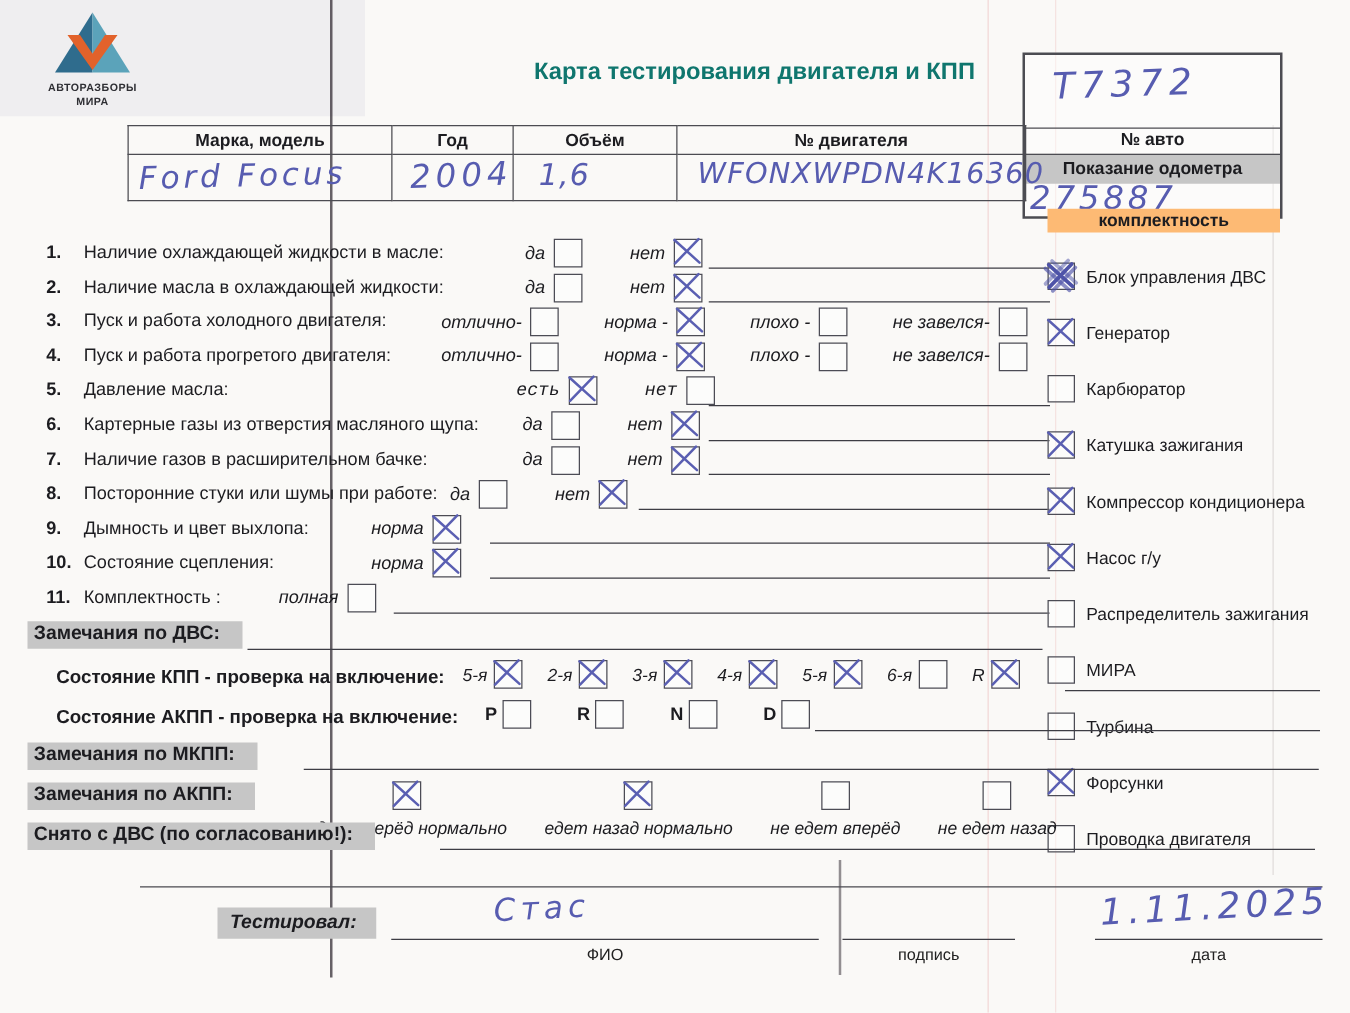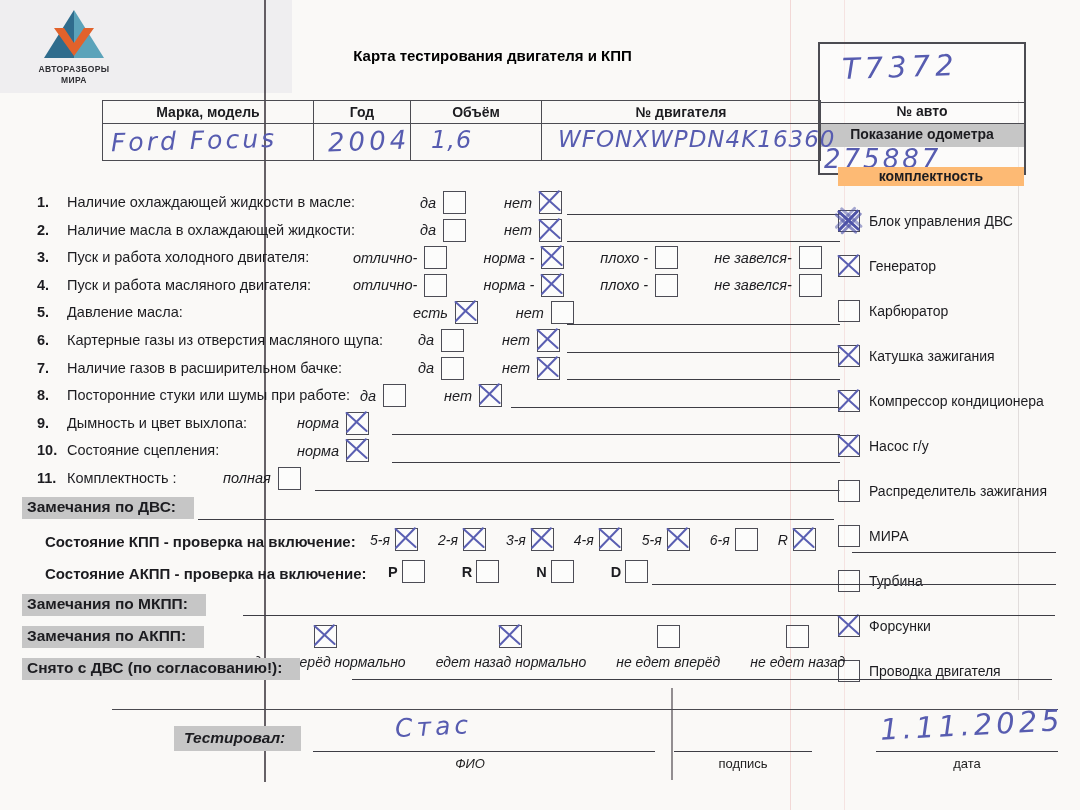--- a/index.html
+++ b/index.html
@@ -16,22 +16,22 @@
   .scanline{position:absolute;top:0;height:810px;width:1px;}
   .scan-a{left:790px;background:rgba(226,140,140,0.30);}
   .scan-b{left:844px;background:rgba(226,150,150,0.22);}
   .scan-c{left:1018px;top:100px;height:600px;background:rgba(150,140,140,0.25);}
 
   
   .logo{position:absolute;left:26px;top:8px;width:96px;text-align:center;}
   .logo-txt{font-size:8.5px;font-weight:bold;letter-spacing:0.4px;color:#2e2e33;line-height:1.25;}
 
   
-  .title{position:absolute;left:205px;top:47px;width:575px;text-align:center;
-    font-size:15px;font-weight:bold;color:#000000;}
+  .title{position:absolute;left:205px;top:47px;width:575px;text-align:right;
+    font-size:19px;font-weight:bold;color:#0f766e;}
 
   
   .auto-box{position:absolute;left:818px;top:42px;width:204px;border:2px solid #4c4c52;background:rgba(255,255,255,0.4);}
   .auto-num{height:52px;padding:6px 0 0 22px;}
   .auto-cap{height:20px;border-top:1.6px solid #4c4c52;text-align:center;font-weight:bold;font-size:14px;}
   .odo-head{height:21px;border-top:1.6px solid #4c4c52;background:#c6c6c6;text-align:center;font-weight:bold;font-size:14px;padding-top:2px;}
   .odo-val{height:26px;padding-left:4px;}
 
   
   .veh{position:absolute;left:102px;top:100px;border-collapse:collapse;}
@@ -65,21 +65,21 @@
   .chk-row .num{position:absolute;left:2px;top:3px;font-weight:bold;font-size:14.5px;}
   .chk-row .lbl{position:absolute;left:32px;top:3px;font-size:14.5px;}
   .chk-row .opts{position:absolute;top:0;display:flex;gap:38px;align-items:center;}
   .opt{display:flex;align-items:center;gap:7px;}
   .opt .ol{font-style:italic;font-size:14.5px;white-space:nowrap;}
   .chk-row .fill{position:absolute;right:-5px;bottom:4px;border-bottom:1.6px solid #3d3d44;}
   .chk-row:nth-child(1) .opts{left:385px;} .chk-row:nth-child(1) .fill{left:532px;}
   .chk-row:nth-child(2) .opts{left:385px;} .chk-row:nth-child(2) .fill{left:532px;}
   .chk-row:nth-child(3) .opts{left:318px;gap:36px;} .chk-row:nth-child(3) .fill{display:none;}
   .chk-row:nth-child(4) .opts{left:318px;gap:36px;} .chk-row:nth-child(4) .fill{display:none;}
-  .chk-row:nth-child(5) .opts{left:378px;} .chk-row:nth-child(5) .fill{left:532px;}
+  .chk-row:nth-child(5) .opts{left:378px;font-family:Liberation Mono, monospace;} .chk-row:nth-child(5) .fill{left:532px;}
   .chk-row:nth-child(6) .opts{left:383px;} .chk-row:nth-child(6) .fill{left:532px;}
   .chk-row:nth-child(7) .opts{left:383px;} .chk-row:nth-child(7) .fill{left:532px;}
   .chk-row:nth-child(8) .opts{left:325px;} .chk-row:nth-child(8) .fill{left:476px;}
   .chk-row:nth-child(9) .opts{left:262px;} .chk-row:nth-child(9) .fill{left:357px;}
   .chk-row:nth-child(10) .opts{left:262px;} .chk-row:nth-child(10) .fill{left:357px;}
   .chk-row:nth-child(11) .opts{left:188px;} .chk-row:nth-child(11) .fill{left:280px;}
 
   
   .comp{position:absolute;left:838px;top:167px;width:186px;}
   .comp-head{background:#fdba74;font-weight:bold;font-size:14px;text-align:center;padding:1px 0 2px;margin-bottom:7px;}
@@ -215,21 +215,21 @@
             <span class="cb"></span>
           </span>
           <span class="opt">
             <span class="ol">не завелся-</span>
             <span class="cb"></span>
           </span>
         </div>
       </div>
       <div class="chk-row">
         <span class="num">4.</span>
-        <span class="lbl">Пуск и работа масляного двигателя:</span>
+        <span class="lbl">Пуск и работа прогретого двигателя:</span>
         <div class="opts">
           <span class="opt">
             <span class="ol">отлично-</span>
             <span class="cb"></span>
           </span>
           <span class="opt">
             <span class="ol">норма -</span>
             <span class="cb">
               <span class="mark"></span>
             </span>
@@ -509,19 +509,19 @@
       </span>
     </div>
 
   <span class="abs glabel" style="left:22px;top:658px;">Снято с ДВС (по согласованию!):</span>
   <div class="uline" style="left:352px;top:679px;width:700px;"></div>
 
   <div class="foot-rule"></div>
   <span class="tested">Тестировал:</span>
   <span class="hw hw-name">Стас</span>
   <div class="uline" style="left:313px;top:751px;width:342px;"></div>
-  <div class="cap" style="left:299px;top:756px;width:342px;font-style:italic;">ФИО</div>
+  <div class="cap" style="left:313px;top:756px;width:342px;">ФИО</div>
   <div class="uline" style="left:674px;top:751px;width:138px;"></div>
   <div class="cap" style="left:674px;top:756px;width:138px;">подпись</div>
   <span class="hw hw-date">1.11.2025</span>
   <div class="uline" style="left:876px;top:751px;width:182px;"></div>
   <div class="cap" style="left:876px;top:756px;width:182px;">дата</div>
 </div>
 
 </body></html>

